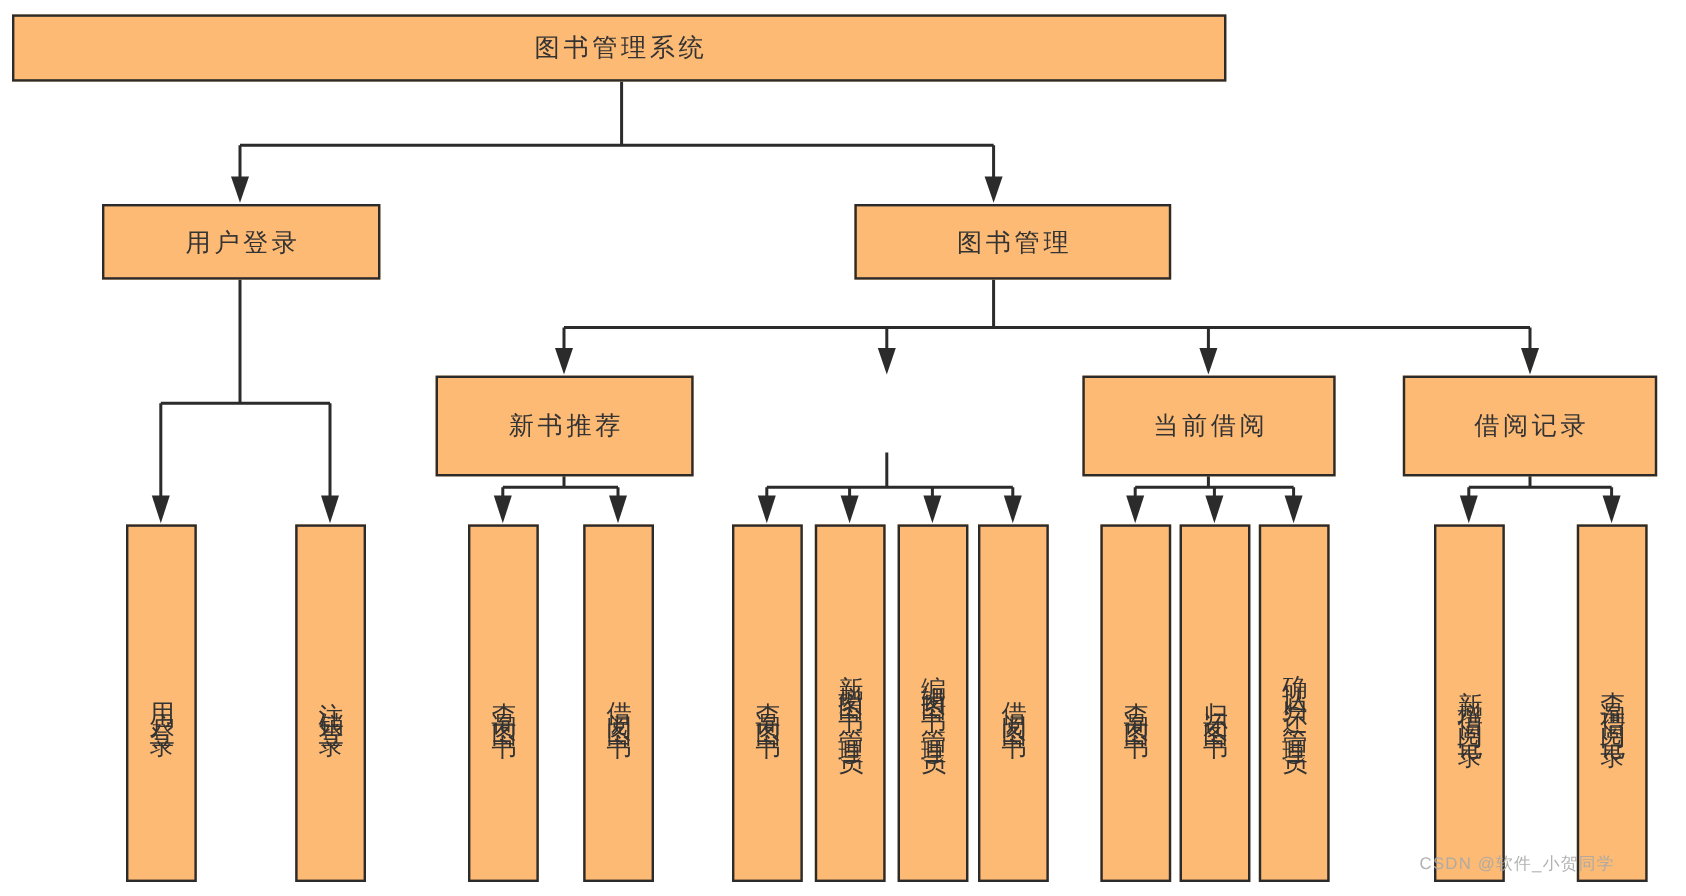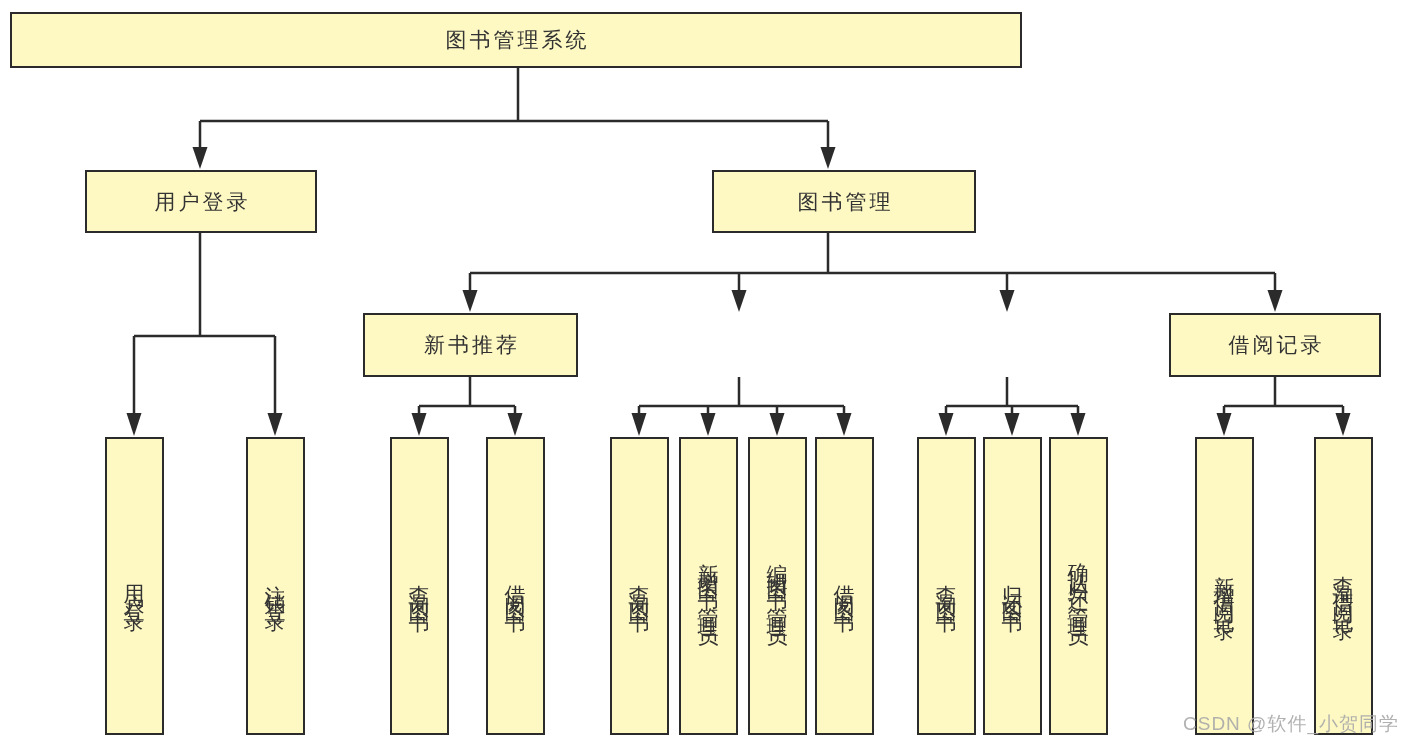--- a/index.html
+++ b/index.html
@@ -13,21 +13,21 @@
   }
   #connectors {
     position: absolute;
     left: 0; top: 0;
     width: 1405px; height: 747px;
     z-index: 1;
   }
   .box {
     position: absolute;
     box-sizing: border-box;
-    background: #fef9c3;
+    background: #fdba74;
     border: 2px solid #2b2b2b;
     display: flex;
     align-items: center;
     justify-content: center;
     color: #333333;
     z-index: 2;
   }
   .hlabel {
     font-size: 21px;
     letter-spacing: 3px;
@@ -37,27 +37,27 @@
   .leaf .vlabel {
     writing-mode: vertical-rl;
     text-orientation: mixed;
     font-size: 21px;
     line-height: 1;
     letter-spacing: 9px;
     white-space: nowrap;
   }
   .root   { left: 10px;  top: 12px;  width: 1012px; height: 56px; }
   .lvl2   { top: 170px; height: 63px; }
-  .lvl3   { top: 313px; height: 64px; }
+  .lvl3   { top: 313px; height: 84px; }
   .leaf   { top: 437px; height: 298px; width: 59px; }
   #watermark {
     position: absolute;
     left: 1183px;
     top: 711px;
-    font-size: 19px;
+    font-size: 14px;
     color: rgba(168,168,168,0.9);
     white-space: nowrap;
     z-index: 3;
     letter-spacing: 1px;
   }
 </style>
 </head>
 <body>
 
 <div id="canvas">
@@ -109,20 +109,23 @@
   <div class="box lvl2" style="left:85px; width:232px;">
     <span class="hlabel">用户登录</span>
   </div>
   <div class="box lvl2" style="left:712px; width:264px;">
     <span class="hlabel">图书管理</span>
   </div>
 
   <div class="box lvl3" style="left:363px; width:215px;">
     <span class="hlabel">新书推荐</span>
   </div>
+  <div class="box lvl3" style="left:902px; width:211px;">
+    <span class="hlabel">当前借阅</span>
+  </div>
   <div class="box lvl3" style="left:1169px; width:212px;text-align:right;">
     <span class="hlabel">借阅记录</span>
   </div>
 
   <div class="box leaf" style="left:105px;">
     <span class="vlabel">用户登录</span>
   </div>
   <div class="box leaf" style="left:246px;">
     <span class="vlabel">注销登录</span>
   </div>

